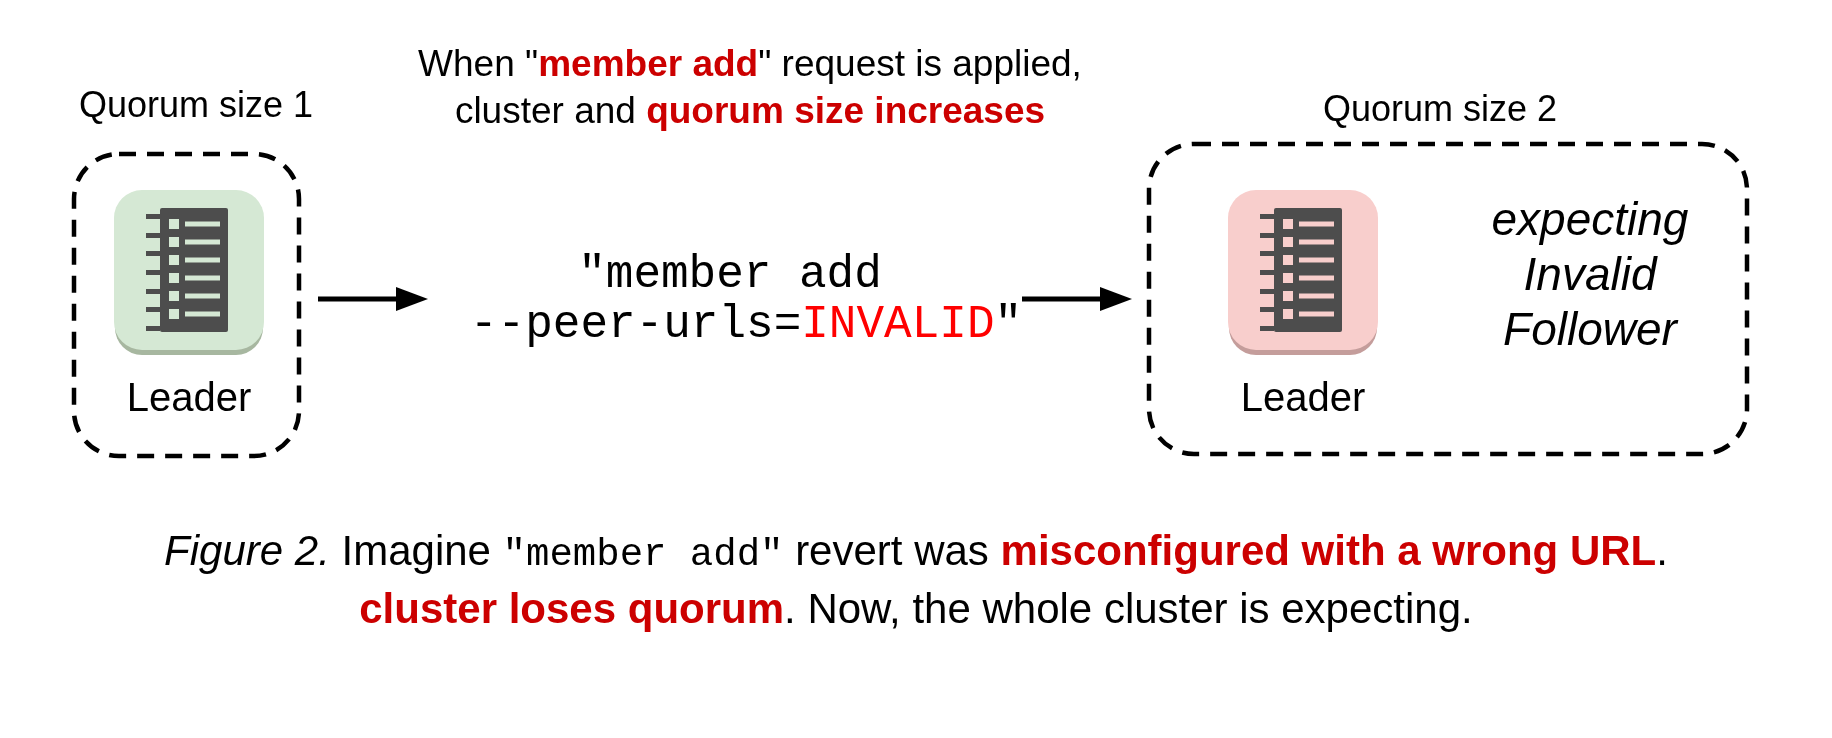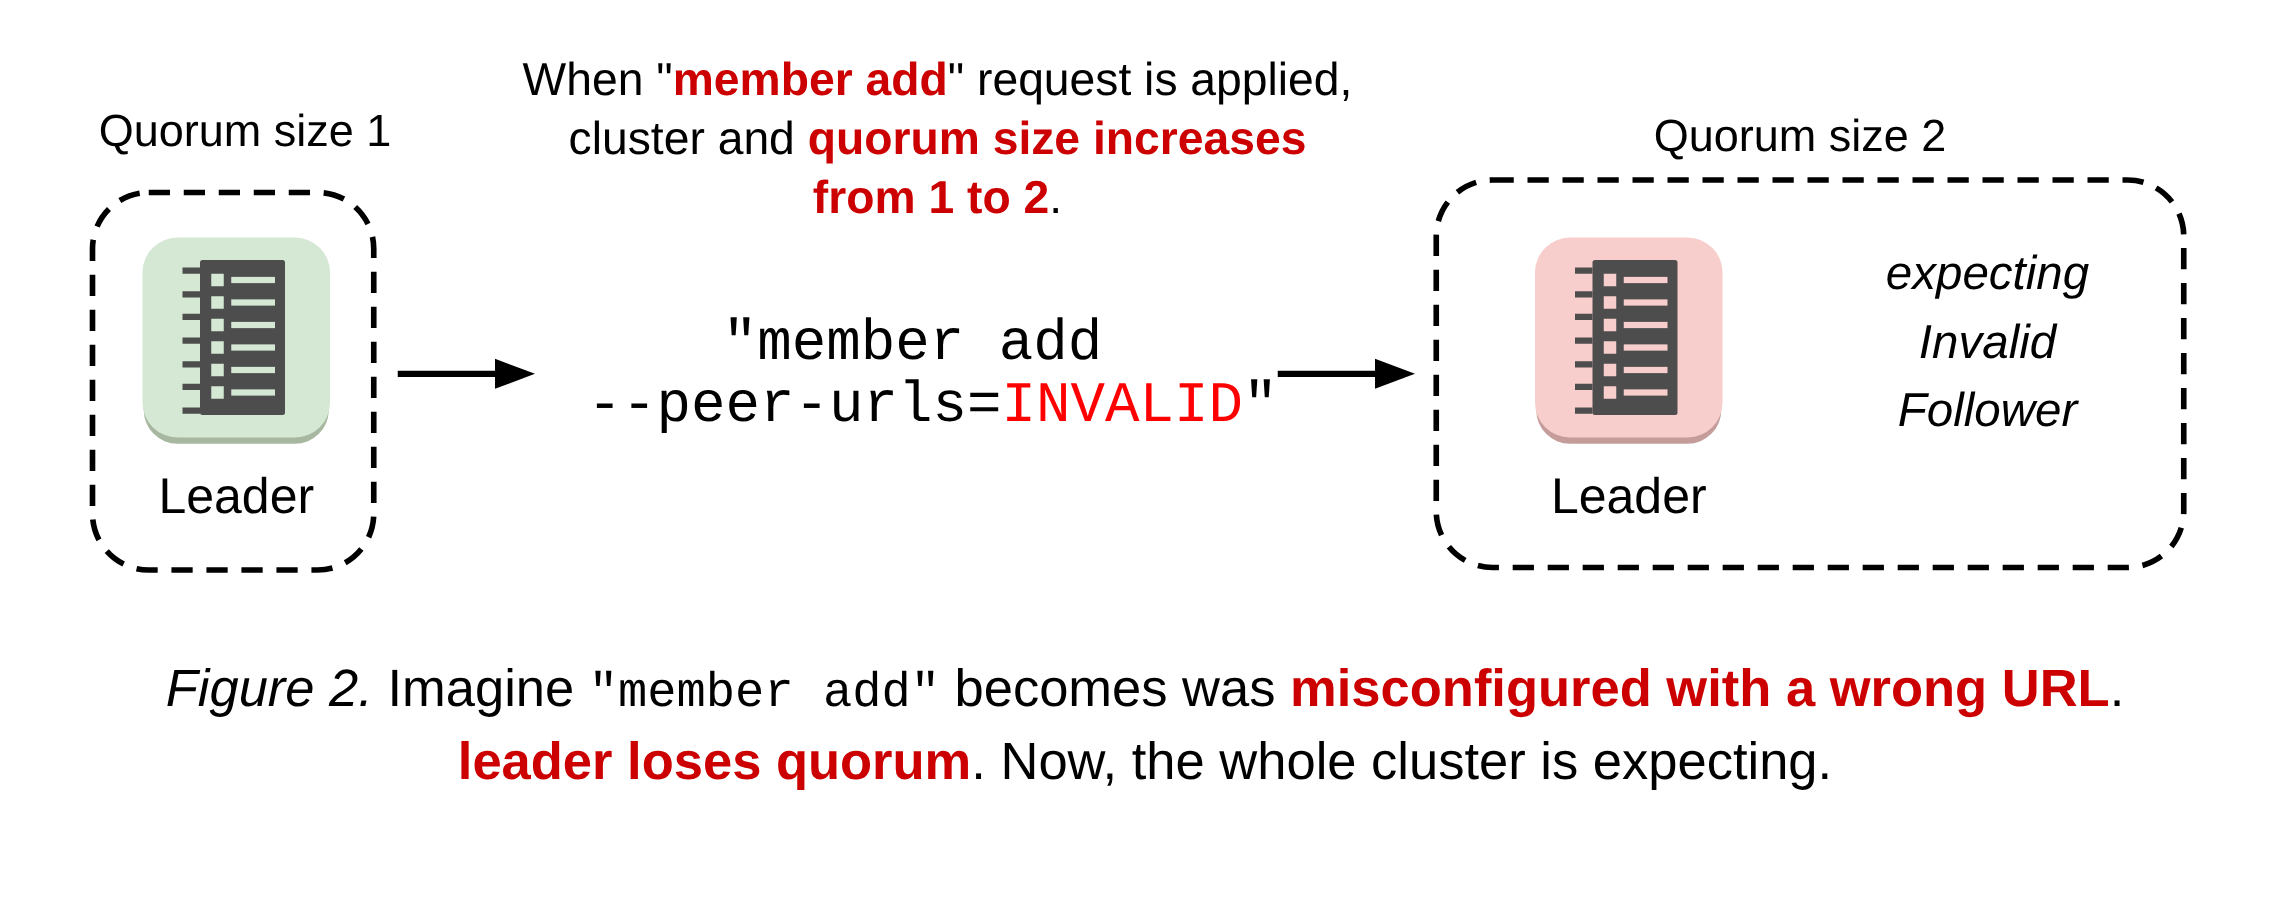--- a/index.html
+++ b/index.html
@@ -38,21 +38,21 @@
 
   .arrow line{stroke:var(--outline-black);stroke-width:5;}
   .arrow polygon{fill:var(--outline-black);}
 
   .annotation{font-size:37px;line-height:47px;}
   .annotation .em{font-weight:bold;color:var(--accent-red);}
 
   .command{font-family:"Liberation Mono",monospace;font-size:46px;line-height:50px;white-space:nowrap;}
   .command .em{color:var(--alert-red);}
 
-  .status-italic{font-style:italic;font-size:38px;line-height:55px;}
+  .status-italic{font-style:italic;font-size:46px;line-height:55px;}
   .warning{font-size:40px;line-height:44px;font-weight:bold;color:var(--alert-red);}
 
   .caption{font-size:42px;line-height:54px;}
   .caption .fig{font-style:italic;}
   .caption .code{font-family:"Liberation Mono",monospace;font-size:39px;}
   .caption .em{font-weight:bold;color:var(--accent-red);}
 </style>
 </head>
 <body>
 
@@ -94,21 +94,20 @@
   <div class="abs ctr node-label" style="left:111px;top:372px;width:156px;">Leader</div>
 
   <svg class="arrow abs" style="left:318px;top:286px;" width="110" height="26">
     <line x1="0" y1="13" x2="82" y2="13"></line>
     <polygon points="78,1 110,13 78,25"></polygon>
   </svg>
 
   <div class="abs ctr annotation" style="left:390px;top:40px;width:720px;">
     <div><span>When "</span><span class="em">member add</span><span>" request is applied,</span></div>
     <div><span>cluster and </span><span class="em">quorum size increases</span></div>
-    <div><span class="em">from 1 to 2</span><span>.</span></div>
   </div>
 
   <div class="abs ctr command" style="left:470px;top:250px;width:520px;">
     <div>"member add</div>
     <div><span>--peer-urls=</span><span class="em">INVALID</span><span>"</span></div>
   </div>
 
   <svg class="arrow abs" style="left:1022px;top:286px;" width="110" height="26">
     <line x1="0" y1="13" x2="82" y2="13"></line>
     <polygon points="78,1 110,13 78,25"></polygon>
@@ -150,17 +149,17 @@
   <div class="abs ctr node-label" style="left:1225px;top:372px;width:156px;">Leader</div>
 
   <div class="abs ctr status-italic" style="left:1430px;top:192px;width:320px;">
     <div>expecting</div>
     <div>Invalid</div>
     <div>Follower</div>
   </div>
 
 
   <div class="abs ctr caption" style="left:0px;top:524px;width:1832px;">
-    <div><span class="fig">Figure 2.</span><span> Imagine </span><span class="code">"member add"</span><span> becomes was </span><span class="em">misconfigured with a wrong URL</span><span>.</span></div>
-    <div><span class="em">leader loses quorum</span><span>. Now, the whole cluster is expecting.</span></div>
+    <div><span class="fig">Figure 2.</span><span> Imagine </span><span class="code">"member add"</span><span> revert was </span><span class="em">misconfigured with a wrong URL</span><span>.</span></div>
+    <div><span class="em">cluster loses quorum</span><span>. Now, the whole cluster is expecting.</span></div>
   </div>
 
 </div>
 
 </body></html>

